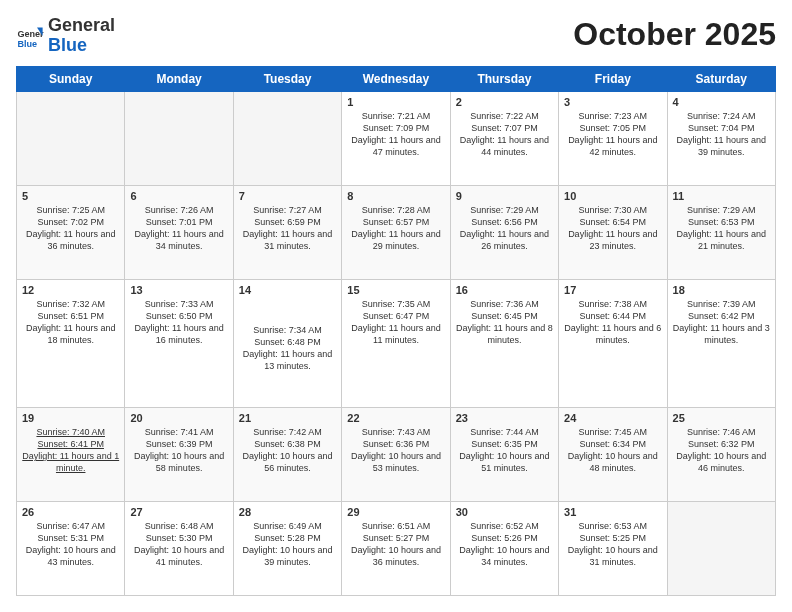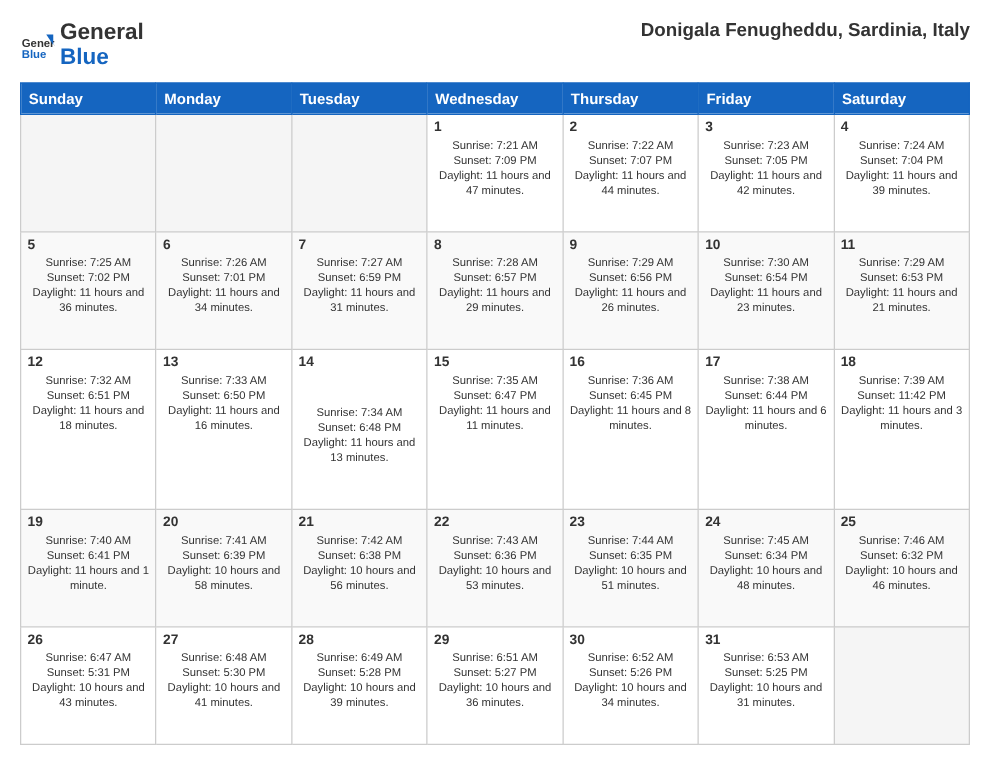--- a/index.html
+++ b/index.html
@@ -57,21 +57,21 @@
     .calendar {
       flex: 1;
       border: 1px solid #ccc;
       border-collapse: collapse;
       width: 100%;
       table-layout: fixed;
     }
     .calendar th {
       background-color: #1565c0;
       color: #fff;
-      text-align: left;
+      text-align: center;
       padding: 5px 6px;
       font-size: 12px;
       font-weight: bold;
       border: 1px solid #1565c0;
     }
     .calendar td {
       border: 1px solid #ccc;
       vertical-align: top;
       padding: 4px 5px;
       font-size: 9.5px;
@@ -116,21 +116,21 @@
         <text x="2" y="35" font-size="13" font-weight="bold" fill="#1565c0" font-family="Arial">Blue</text>
 
         <polygon points="30,8 38,8 38,20" fill="#1565c0"></polygon>
       </svg>
       <div class="logo-text">
         <span class="logo-general">General</span>
         <span class="logo-blue">Blue</span>
       </div>
     </div>
     <div class="title-block">
-      <div class="location-title">Donigala Fenugheddu, Sardinia, Italy</div>
+      <div class="month-title">October 2025</div>
     </div>
   </div>
 
   <table class="calendar">
     <thead>
       <tr>
       <th>Sunday</th>
           <th>Monday</th>
           <th>Tuesday</th>
           <th>Wednesday</th>
@@ -246,28 +246,28 @@
           </td>
           <td>
             <span class="day-num">17</span>
             <div class="day-info" style="white-space: pre-line;">Sunrise: 7:38 AM
 Sunset: 6:44 PM
 Daylight: 11 hours and 6 minutes.</div>
           </td>
           <td>
             <span class="day-num">18</span>
             <div class="day-info" style="white-space: pre-line;">Sunrise: 7:39 AM
-Sunset: 11:42 PM
+Sunset: 6:42 PM
 Daylight: 11 hours and 3 minutes.</div>
           </td>
         </tr>
         <tr class="week-row-even">
           <td>
             <span class="day-num">19</span>
-            <div class="day-info" style="white-space: pre-line;">Sunrise: 7:40 AM
+            <div class="day-info" style="white-space: pre-line; text-decoration: underline;">Sunrise: 7:40 AM
 Sunset: 6:41 PM
 Daylight: 11 hours and 1 minute.</div>
           </td>
           <td>
             <span class="day-num">20</span>
             <div class="day-info" style="white-space: pre-line;">Sunrise: 7:41 AM
 Sunset: 6:39 PM
 Daylight: 10 hours and 58 minutes.</div>
           </td>
           <td>

